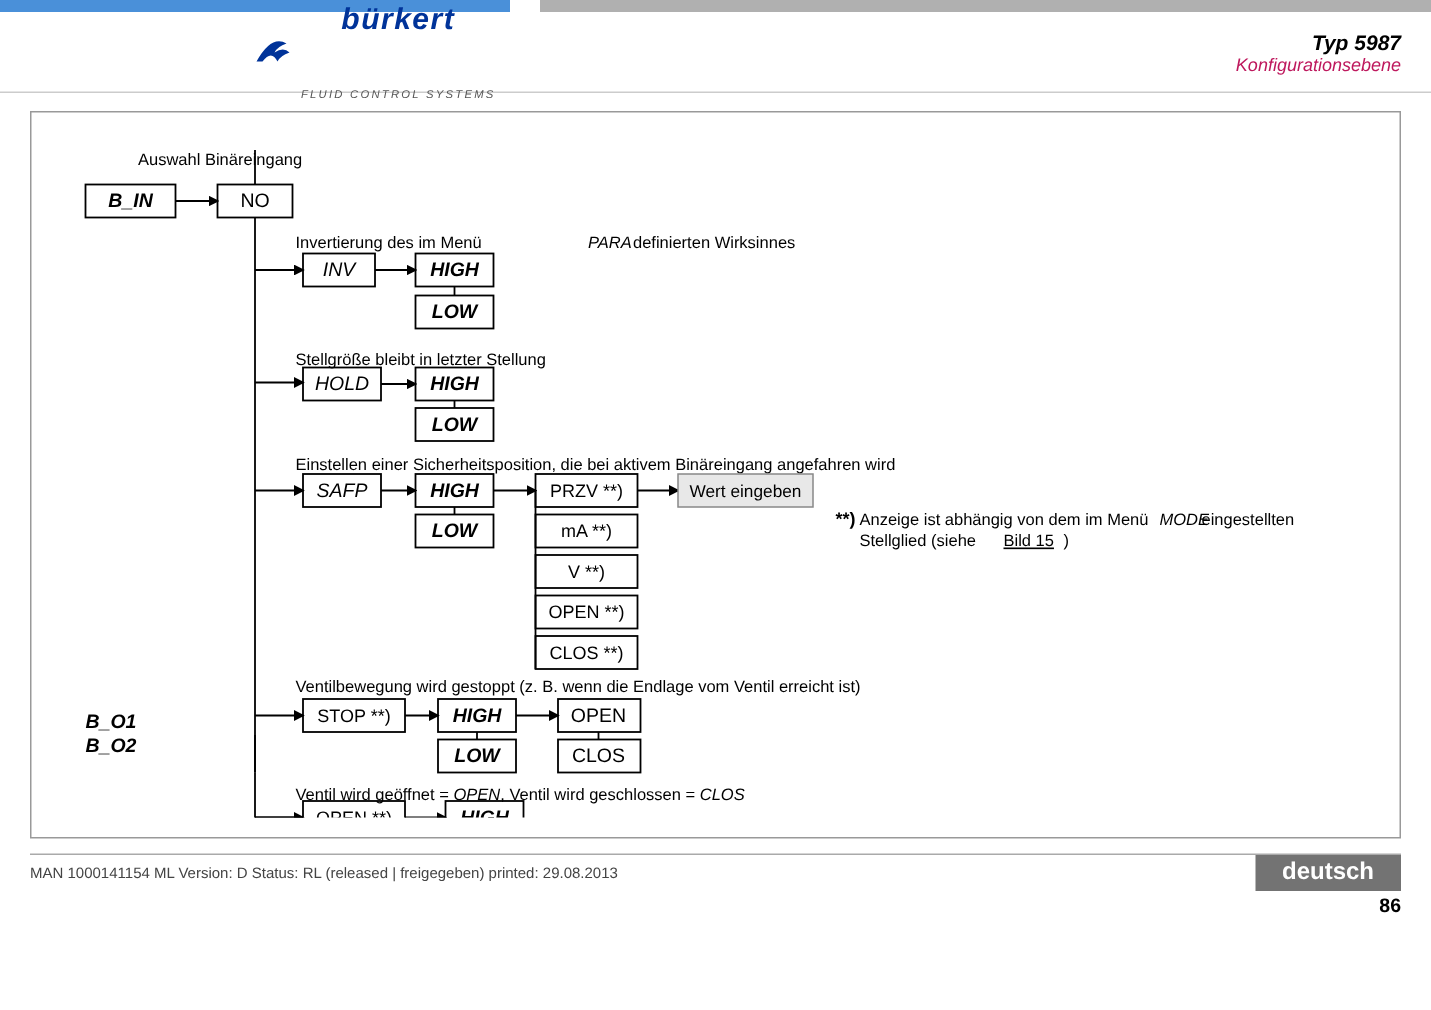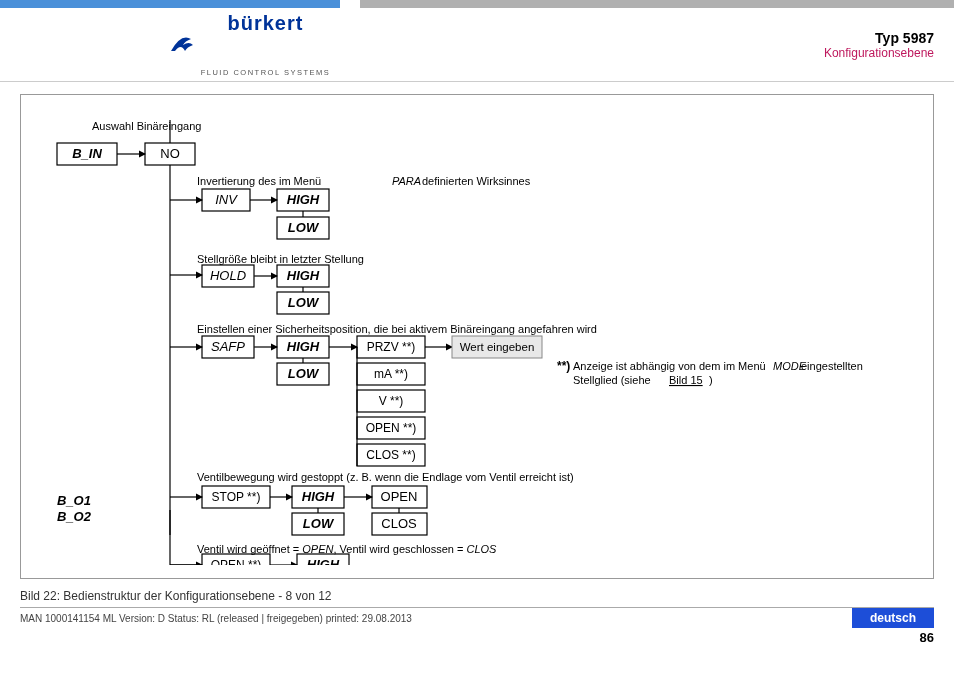--- a/index.html
+++ b/index.html
@@ -11,21 +11,22 @@
       min-height: 673px;
       position: relative;
     }
 
     
     .header {
       display: flex;
       align-items: center;
       padding: 0 20px;
       border-bottom: 1px solid #ccc;
-      height: 74px;
+      height: 54px;
+      font-style: italic;
     }
     .header-logo {
       flex: 1;
       display: flex;
       align-items: center;
       justify-content: center;
     }
     .header-right {
       flex: 1;
       text-align: right;
@@ -85,23 +86,23 @@
       border-top: 1px solid #aaa;
       margin-top: 4px;
       padding-top: 0;
     }
     .footer-text {
       font-size: 10px;
       color: #444;
       flex: 1;
     }
     .footer-lang {
-      background: #1d4ed8;
+      background: #737373;
       color: #fff;
-      font-size: 12px;
+      font-size: 16px;
       font-weight: bold;
       padding: 3px 18px;
       margin-left: 29px;
     }
     .page-number {
       font-size: 13px;
       font-weight: bold;
       color: #000;
       margin-top: 2px;
       text-align: right;
@@ -289,20 +290,19 @@
       <rect x="260" y="449" width="52" height="22" fill="none" stroke="#000" stroke-width="1.2"></rect>
       <text x="286" y="464" text-anchor="middle" font-size="13" font-style="italic" font-weight="bold">HIGH</text>
 
       <rect x="260" y="476" width="52" height="22" fill="none" stroke="#000" stroke-width="1.2"></rect>
       <text x="286" y="491" text-anchor="middle" font-size="13" font-style="italic" font-weight="bold">LOW</text>
       <line x1="286" y1="471" x2="286" y2="476" stroke="#000" stroke-width="1.2"></line>
 
     </svg>
   </div>
 
-  <div class="caption">Bild 22:  Bedienstruktur der Konfigurationsebene - 8 von 12</div>
 
   <div class="footer-bar">
     <div class="footer-text"> MAN  1000141154  ML  Version: D Status: RL (released | freigegeben)  printed: 29.08.2013</div>
     <div class="footer-lang">deutsch</div>
   </div>
   <div class="page-number">86</div>
 </div>
 
 </body></html>

